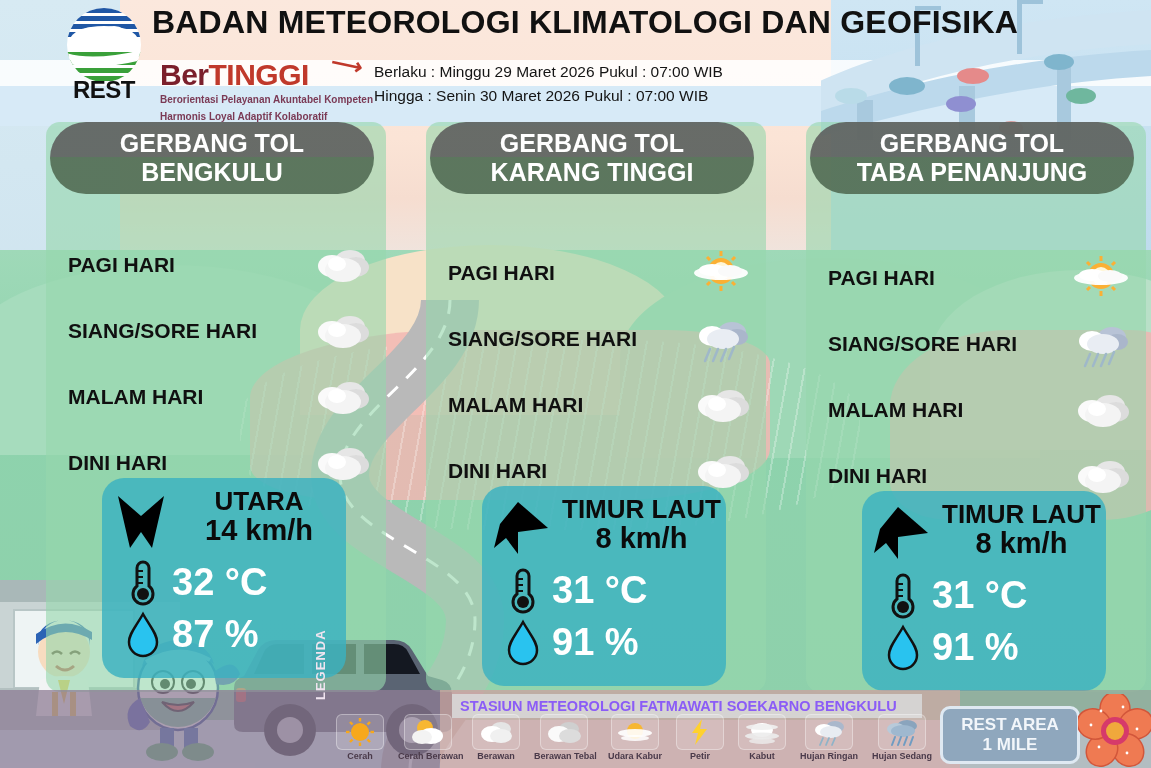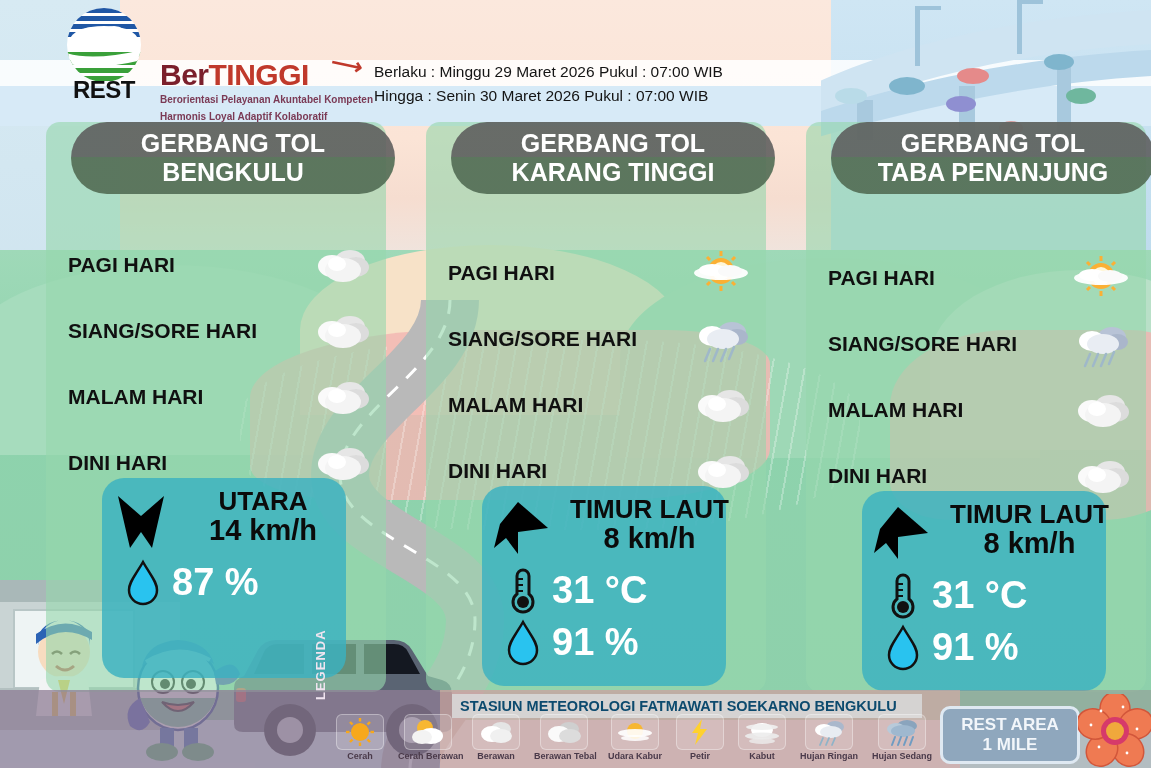--- a/index.html
+++ b/index.html
@@ -113,21 +113,21 @@
   .col-bg {
     position:absolute; inset:0;
     background: rgba(150, 214, 173, 0.62);
     border-radius: 14px;
   }
   .col1 { left: 46px; }
   .col2 { left: 426px; }
   .col3 { left: 806px; }
 
   .col-header {
-    position:absolute; left:25px; top:0px; width:324px; min-height:72px;
+    position:absolute; left:4px; top:0px; width:324px; min-height:72px;
     border-radius: 40px;
     background: linear-gradient(180deg, rgba(92,92,92,0.88) 0%, rgba(92,92,92,0.88) 48%, rgba(84,110,86,0.92) 49%, rgba(84,110,86,0.92) 100%);
     display:flex; flex-direction:column; align-items:center; justify-content:center;
     padding: 0 10px;
   }
   .col-header .l1, .col-header .l2 {
     color:#fff; font-weight:bold; font-size:25px; line-height:1.18; text-align:center;
     white-space:nowrap;
   }
 
@@ -143,21 +143,21 @@
     width:62px; height:52px;
   }
 
   
   .info-card {
     position:absolute; left:56px; width:244px; height:200px;
     background: rgba(59,177,193,0.82);
     border-radius: 22px;
     padding: 8px 10px;
   }
-  .wind-row { display:flex; align-items:flex-start; gap:20px; }
+  .wind-row { display:flex; align-items:flex-start; gap:12px; }
   .wind-arrow { width:58px; height:64px; flex:0 0 auto; margin-top:4px; }
   .wind-text { flex:1; text-align:center; margin-top:2px; }
   .wind-dir {
     font-size:26px; font-weight:bold; color:#0b0b0b; line-height:1.05; white-space:nowrap;
   }
   .wind-speed {
     font-size:29px; font-weight:bold; color:#0b0b0b; line-height:1.1; white-space:nowrap;
   }
   .metric-row { display:flex; align-items:center; gap:12px; margin-top:4px; padding-left:14px; }
   .metric-icon { width:34px; height:48px; flex:0 0 auto; }
@@ -177,21 +177,21 @@
   .footer-tint-right {
     position:absolute; left:440px; bottom:0; width:520px; height:78px;
     background: rgba(225,170,165,0.55);
   }
   .station-bar {
     position:absolute; left:452px; top:694px; width:470px; height:24px;
     background: rgba(215,215,215,0.9);
     display:flex; align-items:center; padding-left:8px;
   }
   .station-name {
-    font-size:14.5px; font-weight:bold; color:#0c4a6e; white-space:nowrap;
+    font-size:14.5px; font-weight:bold; color:#8b5cf6; white-space:nowrap;
   }
   .legenda-vert {
     position:absolute; left:313px; top:700px;
     font-size:13px; font-weight:bold; color:#f0e4f0;
     transform: rotate(-90deg); transform-origin: left top;
     letter-spacing:1px;
   }
   .legend-items {
     position:absolute; left:336px; top:714px; width:600px; height:54px;
     display:flex; align-items:flex-start; gap:14px;
@@ -338,20 +338,21 @@
         <rect x="0" y="46" width="92" height="5" fill="#3aa03a"></rect>
         <rect x="0" y="54" width="92" height="5" fill="#3aa03a"></rect>
         <rect x="0" y="62" width="92" height="5" fill="#3aa03a"></rect>
         <rect x="0" y="70" width="92" height="5" fill="#3aa03a"></rect>
         <path d="M0 44 q30 14 92 -2 l0 10 q-60 16 -92 2 Z" fill="#ffffff"></path>
       </g>
     </svg>
   </div>
   <div class="bmkg-word">REST</div>
 
+  <div class="hdr-title">BADAN METEOROLOGI KLIMATOLOGI DAN GEOFISIKA</div>
 
   <div class="berakhlak">
     <div class="berakhlak-main" style="position:relative;">
       <span class="dark">Ber</span><span>TINGGI</span>
       <span class="berakhlak-caret">⟶</span>
     </div>
     <div class="berakhlak-sub">Berorientasi Pelayanan Akuntabel Kompeten</div>
     <div class="berakhlak-sub">Harmonis Loyal Adaptif Kolaboratif</div>
   </div>
 
@@ -428,20 +429,32 @@
       <div class="wind-row">
         <span class="wind-arrow">
           <svg width="58" height="64" viewBox="0 0 58 64">
               <path d="M6 6 L29 26 L52 6 L40 58 L29 42 L18 58 Z" fill="#000"></path>
             </svg>
         </span>
         <span class="wind-text">
           <div class="wind-dir">UTARA</div>
           <div class="wind-speed">14 km/h</div>
         </span>
+      </div>
+      <div class="metric-row">
+        <span class="metric-icon">
+          <svg width="34" height="48" viewBox="0 0 34 48">
+              <path d="M17 4 a6 6 0 0 1 6 6 l0 18 a10 10 0 1 1 -12 0 l0 -18 a6 6 0 0 1 6 -6 Z" fill="none" stroke="#111" stroke-width="3"></path>
+              <circle cx="17" cy="36" r="6" fill="#111"></circle>
+              <line x1="12" y1="13" x2="17" y2="13" stroke="#111" stroke-width="2"></line>
+              <line x1="12" y1="19" x2="17" y2="19" stroke="#111" stroke-width="2"></line>
+              <line x1="12" y1="25" x2="17" y2="25" stroke="#111" stroke-width="2"></line>
+            </svg>
+        </span>
+        <span class="metric-val">32 °C</span>
       </div>
       <div class="metric-row">
         <span class="metric-icon">
           <svg width="34" height="48" viewBox="0 0 34 48">
               <path d="M17 4 C25 18, 31 24, 31 32 a14 14 0 0 1 -28 0 C3 24, 9 18, 17 4 Z" fill="#29c3ef" stroke="#111" stroke-width="2.5"></path>
             </svg>
         </span>
         <span class="metric-val">87 %</span>
       </div>
     </div>

